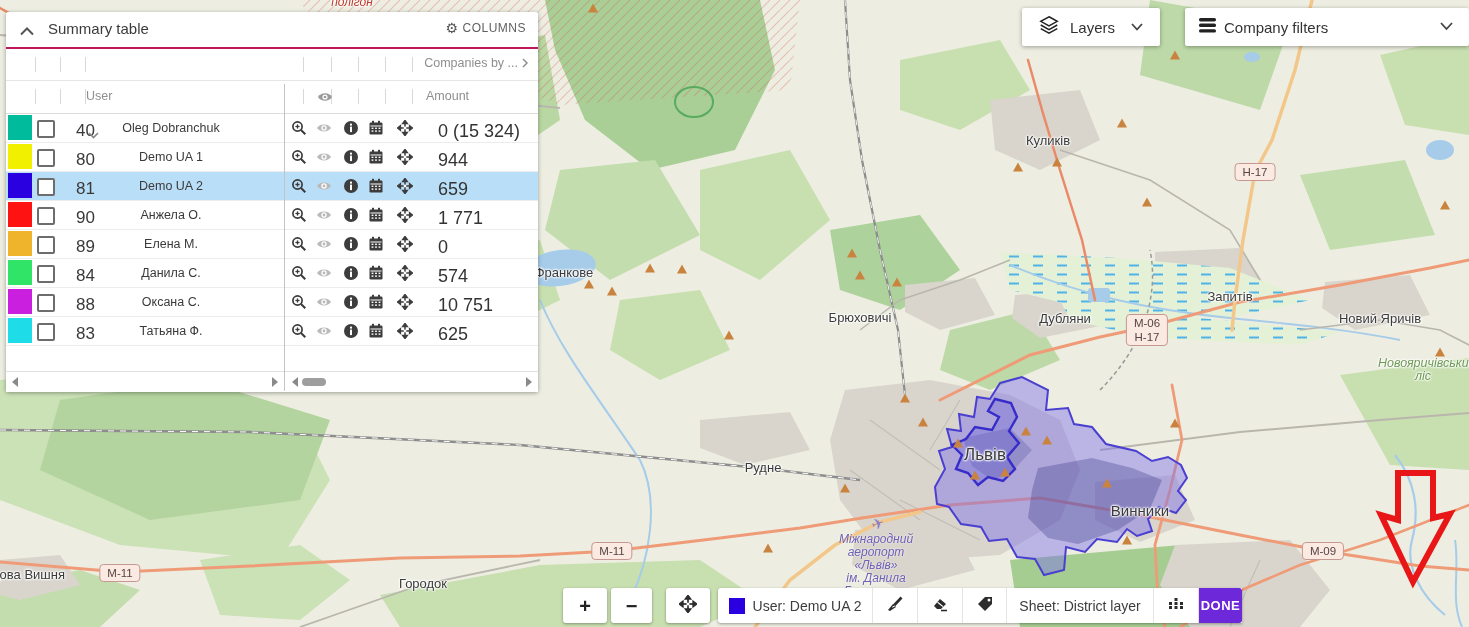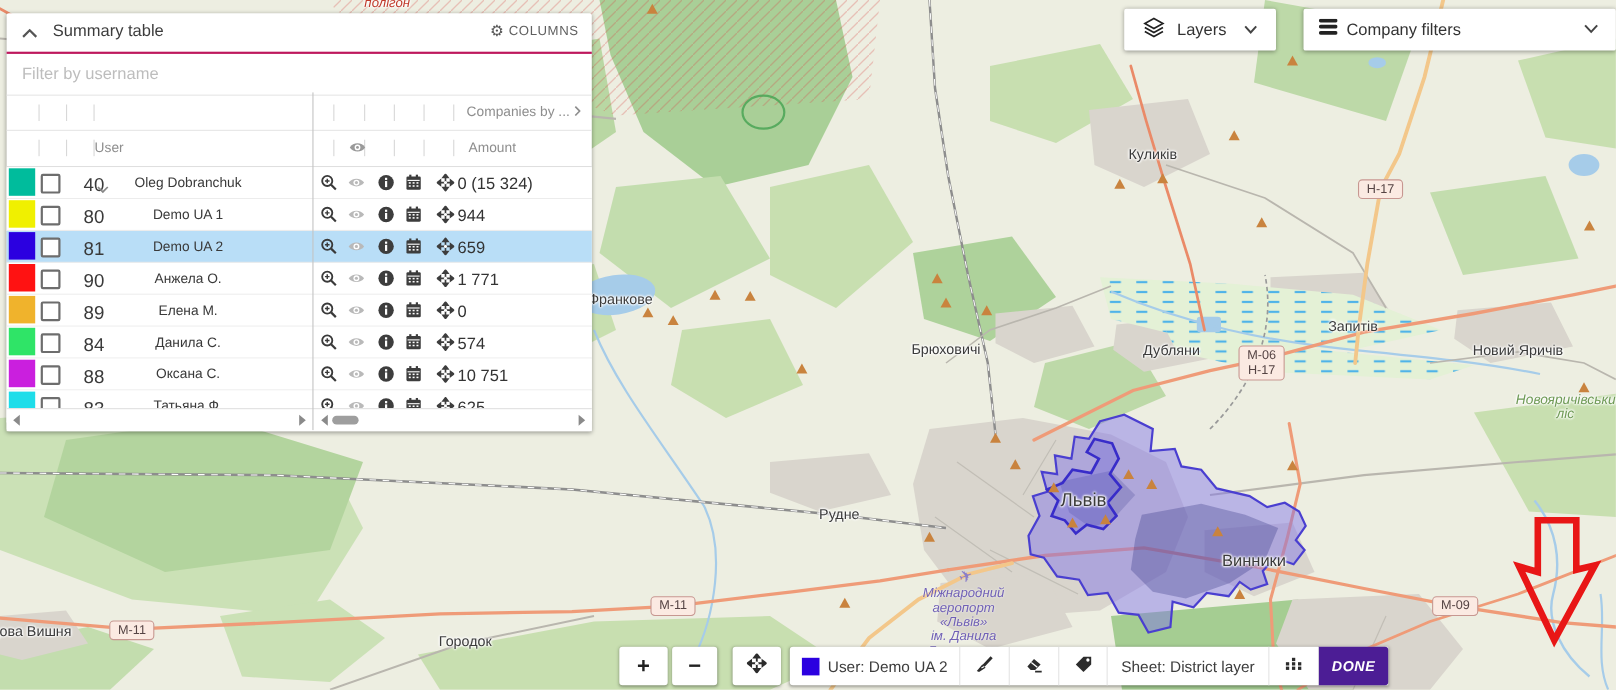--- a/index.html
+++ b/index.html
@@ -47,21 +47,21 @@
   #rows{position:relative;}
   .trow{position:relative;height:28px;border-bottom:1px solid #ececec;background:#fff;}
   .trow.sel{background:#b9def7;}
   .c-swatch{position:absolute;left:2px;top:1px;width:24px;height:25px;}
   .c-cb{position:absolute;left:31px;top:6px;width:14px;height:14px;border:2px solid #6d6d6d;border-radius:2px;background:#fff;cursor:pointer;}
   .c-id{position:absolute;left:70px;top:7px;font-size:17px;color:#3a3a3a;}
   .c-chev{position:absolute;left:82px;top:11px;}
   .c-name{position:absolute;left:90px;width:150px;top:7px;text-align:center;font-size:12.5px;color:#3a3a3a;}
   .c-ic{position:absolute;top:6px;width:16px;height:16px;cursor:pointer;}
   .i1{left:285px}.i2{left:310px}.i3{left:337px}.i4{left:362px}.i5{left:391px}
-  .c-amt{position:absolute;left:410px;top:7px;font-size:15px;color:#333;}
+  .c-amt{position:absolute;left:432px;top:7px;font-size:18px;color:#333;}
   .scrollrow{position:absolute;left:0;right:0;bottom:0;height:20px;border-top:1px solid #e0e0e0;background:#fff;}
   .sarrow{position:absolute;top:5px;width:0;height:0;border-top:5px solid transparent;border-bottom:5px solid transparent;cursor:pointer;}
   .sarrow.left{border-right:6px solid #8a8a8a;}
   .sarrow.right{border-left:6px solid #8a8a8a;}
   .sthumb{position:absolute;top:6px;width:24px;height:8px;border-radius:4px;background:#9e9e9e;cursor:pointer;}
 
   
   #layers-btn{left:1022px;top:8px;width:138px;height:38px;display:flex;align-items:center;gap:10px;padding-left:16px;box-sizing:border-box;cursor:pointer;}
   #layers-btn .lbl{font-size:15px;color:#333;}
   #company-card{left:1185px;top:8px;width:284px;height:38px;display:flex;align-items:center;gap:8px;padding-left:14px;box-sizing:border-box;cursor:pointer;}
@@ -271,23 +271,20 @@
       <svg width="14" height="9" viewBox="0 0 14 9">
           <polyline points="1,7.5 7,1.5 13,7.5" fill="none" stroke="#555" stroke-width="2"></polyline>
         </svg>
     </span>
     <span class="title">Summary table</span>
     <span class="cols-btn">
       <span style="font-size:14px;color:#555;">⚙</span>
       <span>COLUMNS</span>
     </span>
   </div>
-  <div class="p-filter">
-    <input type="text" value="" placeholder="Filter by username" style="">
-  </div>
 
   <div class="thead1">
     <div class="tick" style="left:29px"></div>
       <div class="tick" style="left:54px"></div>
       <div class="tick" style="left:79px"></div>
     <div class="tick" style="left:297px"></div>
       <div class="tick" style="left:325px"></div>
     <div class="tick" style="left:352px"></div>
       <div class="tick" style="left:379px"></div>
       <div class="tick" style="left:406px"></div>
@@ -880,16 +877,16 @@
           <rect x="1" y="9" width="3" height="3"></rect>
           <rect x="1" y="5" width="3" height="3"></rect>
           <rect x="6.5" y="9" width="3" height="3"></rect>
           <rect x="6.5" y="5" width="3" height="3"></rect>
           <rect x="6.5" y="1" width="3" height="3"></rect>
           <rect x="12" y="9" width="3" height="3"></rect>
           <rect x="12" y="5" width="3" height="3"></rect>
         </svg>
     </span>
   </div>
-  <div class="tb-sec" id="done" style="width: 64px; background: #4c1d95; font-style: italic;">
+  <div class="tb-sec" id="done" style="width: 44px; background: #6d28d9;">
     <span>DONE</span>
   </div>
 </div>
 
 </body></html>

